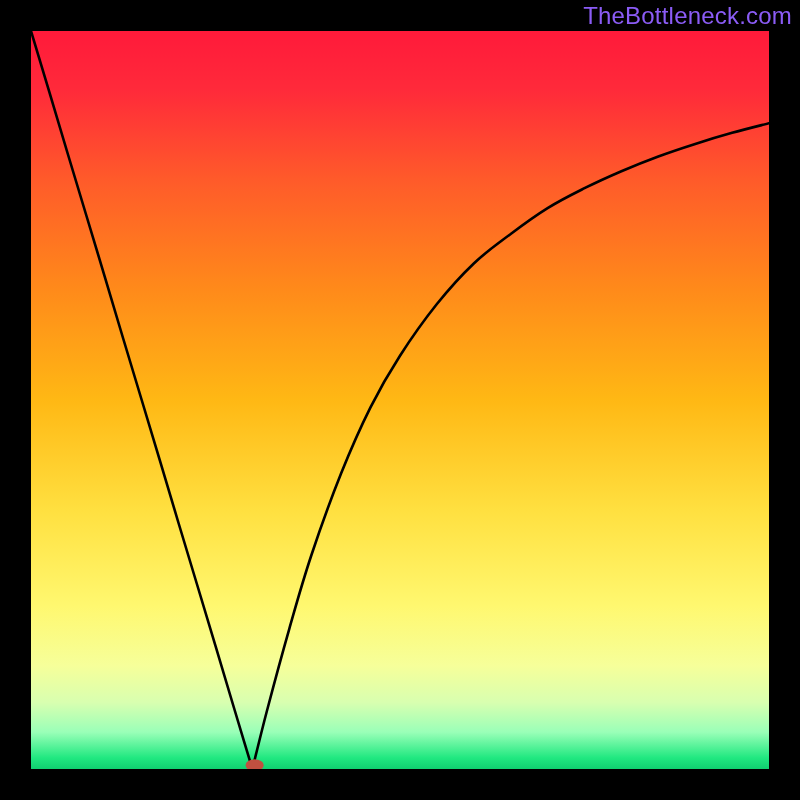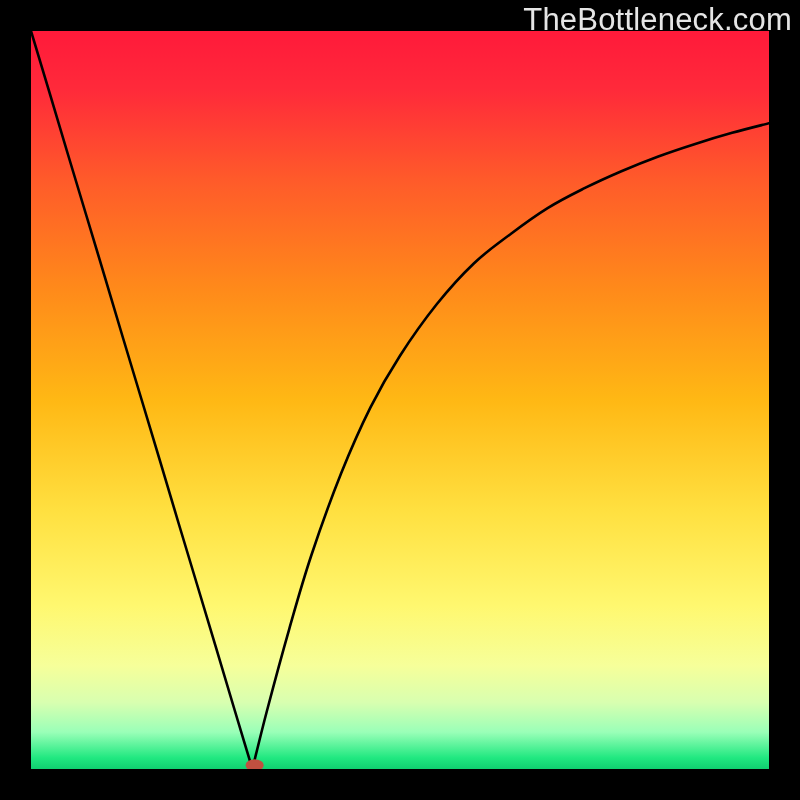--- a/index.html
+++ b/index.html
@@ -22,22 +22,22 @@
     left: 31px;
     top: 31px;
     width: 738px;
     height: 738px;
     overflow: hidden;
   }
   .watermark {
     position: absolute;
     top: 2px;
     right: 8px;
-    color: #e5e5e5;
-    font-size: 31px;
+    color: #8b5cf6;
+    font-size: 24px;
     font-weight: 500;
     letter-spacing: 0.2px;
     user-select: none;
   }
   svg {
     display: block;
   }
 </style>
 </head>
 <body>

